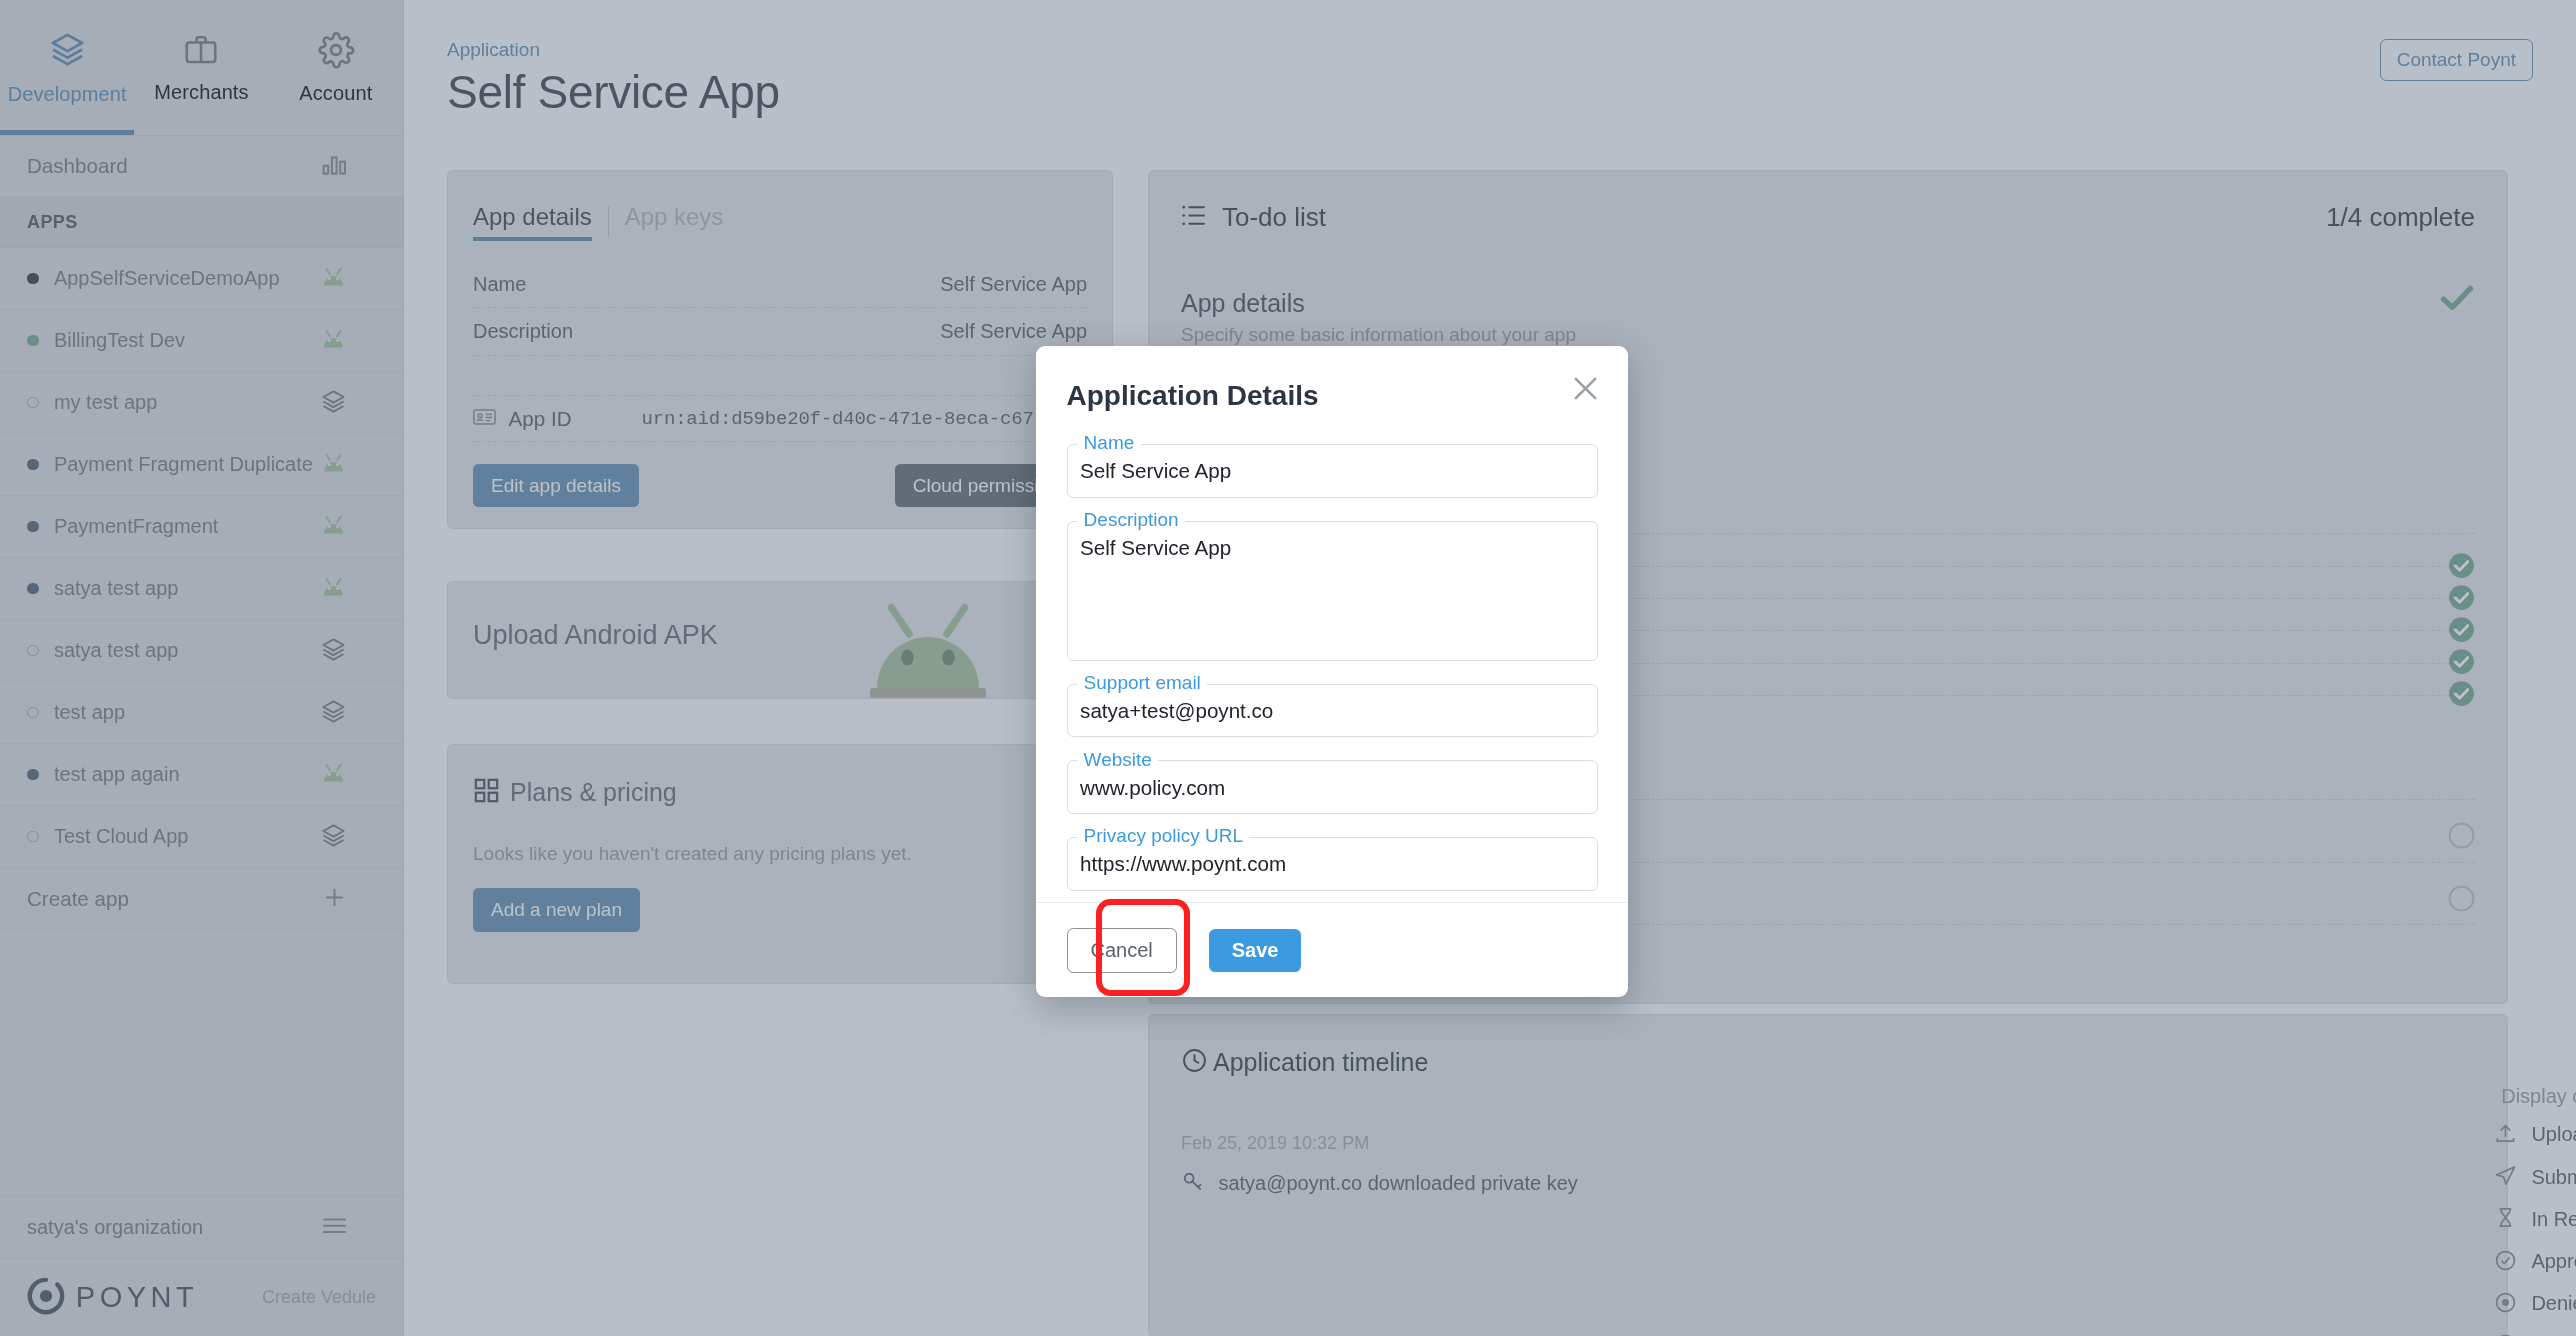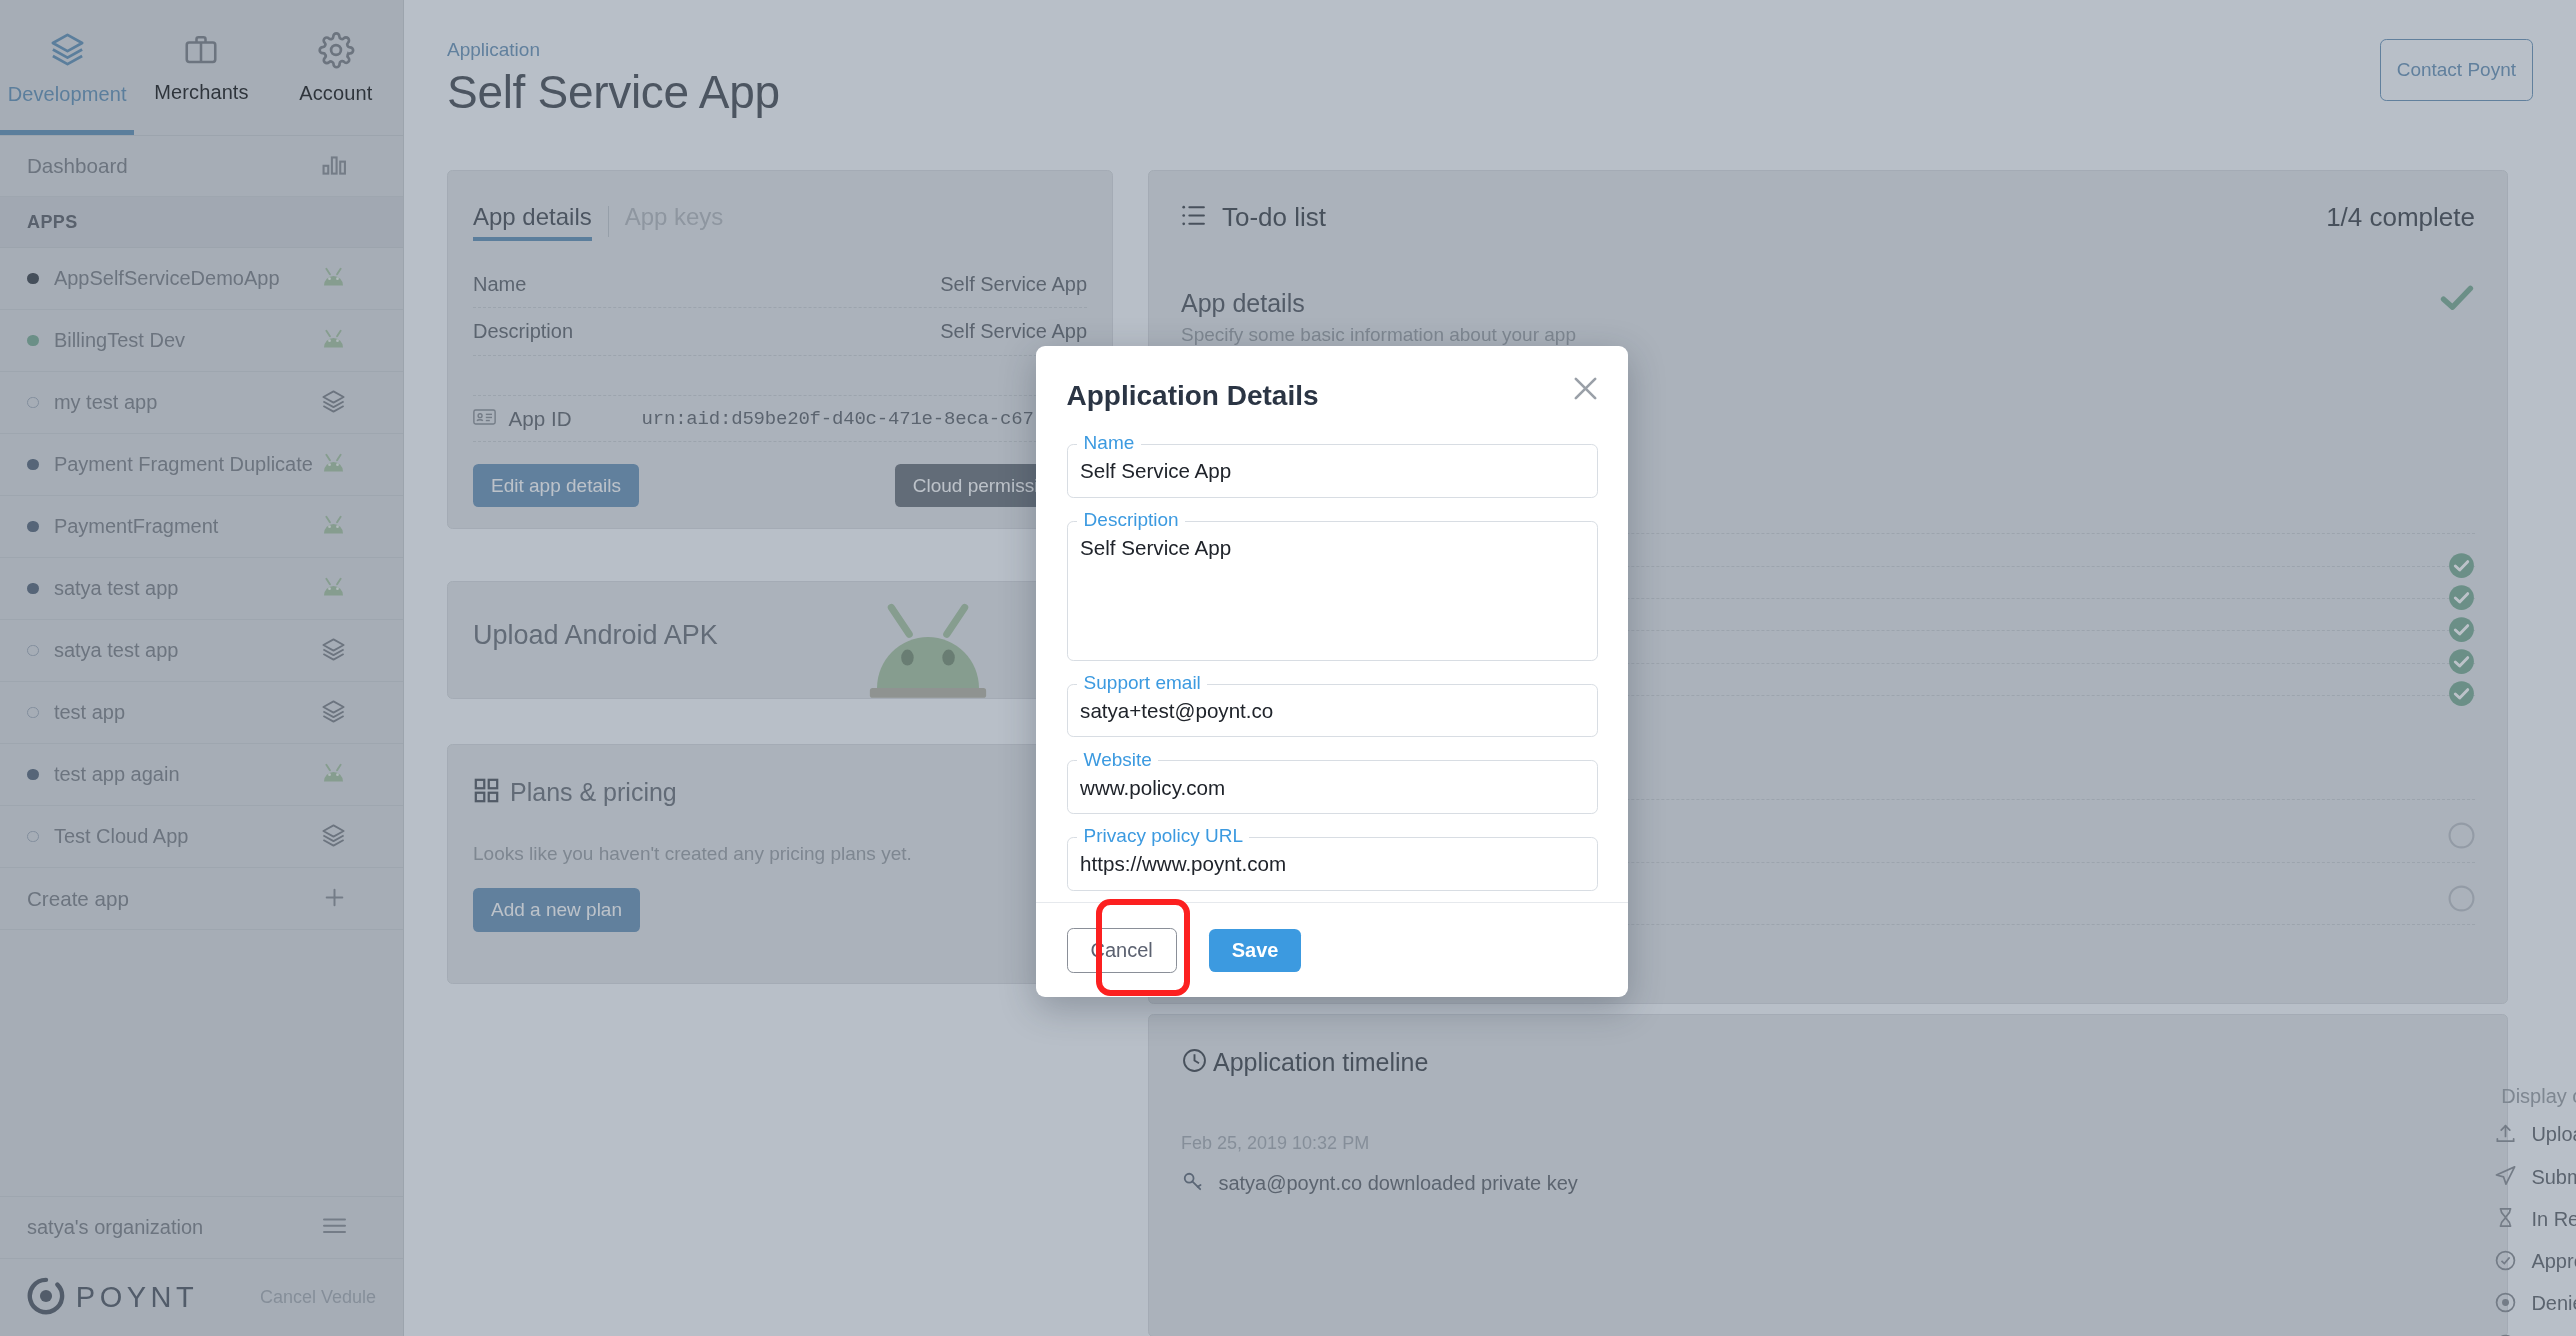--- a/index.html
+++ b/index.html
@@ -101,21 +101,21 @@
     position: absolute; left: 43px; top: 39px;
     font-size: 19px; color: #3c8ed8; cursor: pointer;
   }
   .ptitle {
     position: absolute; left: 43px; top: 65px;
     font-size: 46px; color: #333d4d; font-weight: 500; letter-spacing: -0.3px;
   }
   .contactbtn {
     position: absolute; right: 43px; top: 39px;
     border: 1.8px solid #3c8ed8; border-radius: 6.3px;
-    color: #3c8ed8; font-size: 19px; padding: 19px 16px;
+    color: #3c8ed8; font-size: 19px; padding: 9px 16px;
     background: transparent; cursor: pointer;
   }
 
   .card {
     position: absolute; background: #dfe3e8;
     border: 0.9px solid #d2d7de; border-radius: 5.4px;
   }
 
   
   #card-appdetails { left: 43px; top: 170px; width: 666px; height: 359px; }
@@ -431,21 +431,21 @@
       </div>
 
       <div class="brandrow">
         <span class="ic">
           <svg width="38" height="38" viewBox="0 0 40 40">
             <path d="M20 3a17 17 0 1 0 12 5" fill="none" stroke="#3c4a5e" stroke-width="4.6" stroke-linecap="round"></path>
             <circle cx="20" cy="20" r="6.4" fill="#3c4a5e"></circle>
           </svg>
         </span>
         <span class="brandname">POYNT</span>
-        <span class="username">Cancel Vedule</span>
+        <span class="username">Create Vedule</span>
       </div>
     </div>
 
     <div class="main">
       <div class="crumb">Application</div>
       <div class="ptitle">Self Service App</div>
       <button class="contactbtn">Contact Poynt</button>
 
       <div class="card" id="card-appdetails">
         <div class="tabs">

